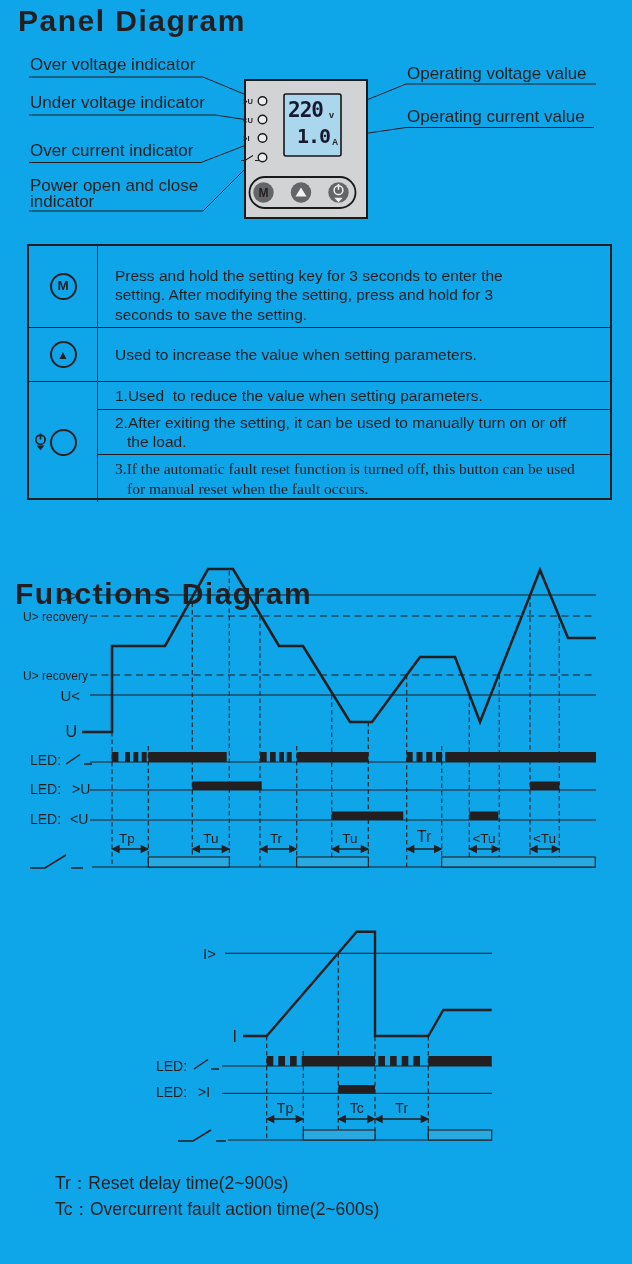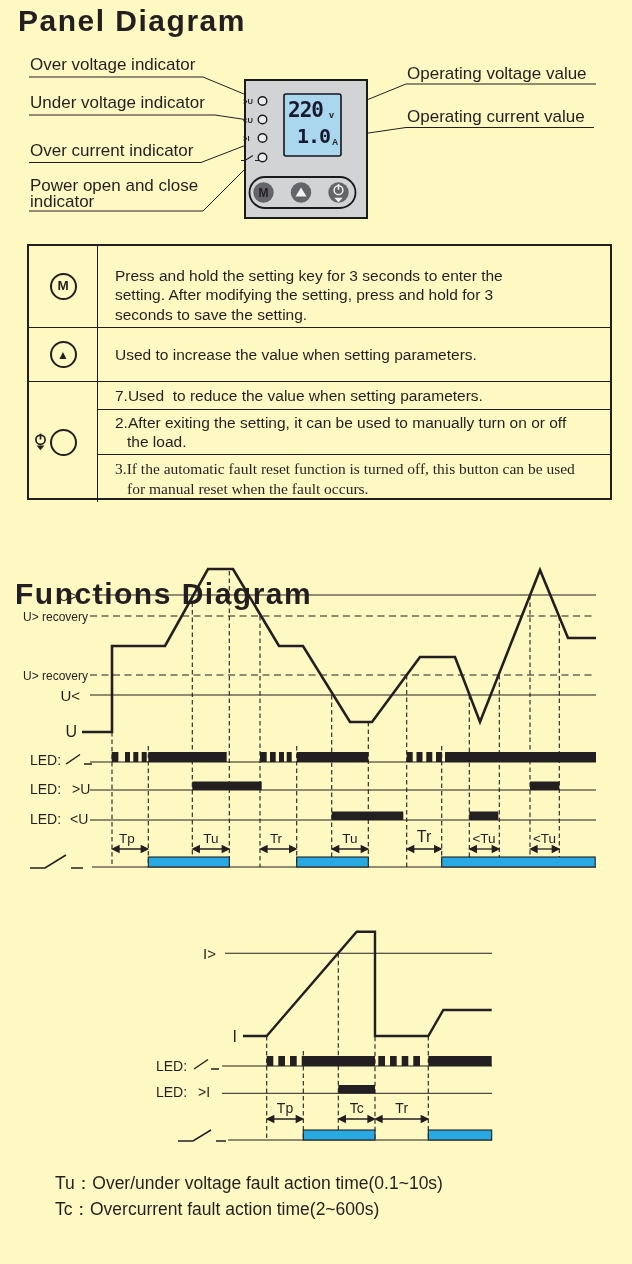--- a/index.html
+++ b/index.html
@@ -1,16 +1,16 @@
 <!DOCTYPE html>
 <html><head>
 <meta charset="utf-8">
 <style>
   html,body{margin:0;padding:0;background:#fff;}
-  .page{position:relative;width:632px;height:1264px;background:#fef9c3;overflow:hidden;
+  .page{position:relative;width:632px;height:1264px;background:#0ea5e9;overflow:hidden;
         font-family:"Liberation Sans","DejaVu Sans",sans-serif;color:#231F20;}
   .sec-title{position:absolute;font-size:30px;font-weight:bold;letter-spacing:1.5px;color:#231F20;}
   #panel-title{left:18px;top:4px;}
   #functions-title{left:15px;top:529px;margin-top:48px;}
   svg{position:absolute;left:0;}
   svg text{font-family:"Liberation Sans","DejaVu Sans",sans-serif;fill:#231F20;}
   .seg{font-family:"DejaVu Sans Mono",monospace;font-weight:bold;fill:#171a2e;}
 
   
   .tbl{position:absolute;left:27px;top:244px;width:585px;height:256px;
@@ -129,21 +129,21 @@
     <div class="icell r2">
       <div class="cicon">
         <svg width="23" height="23" viewBox="0 0 23 23">
           <circle cx="11.5" cy="8.7" r="4.6" fill="none" stroke="#231F20" stroke-width="1.7"></circle>
           <line x1="11.5" y1="2.6" x2="11.5" y2="8.5" stroke="#231F20" stroke-width="1.7"></line>
           <path d="M7.6 14.6 L15.4 14.6 L11.5 19.2 Z" fill="#231F20"></path>
         </svg>
       </div>
     </div>
     <div class="tcell r2" style="padding:0;">
-      <div class="sub s1">7.Used  to reduce the value when setting parameters.</div>
+      <div class="sub s1">1.Used  to reduce the value when setting parameters.</div>
       <div class="sub s2">2.After exiting the setting, it can be used to manually turn on or off the load.</div>
       <div class="sub s3">3.If the automatic fault reset function is turned off, this button can be used for manual reset when the fault occurs.</div>
     </div>
   </div>
 
   <div class="sec-title" id="functions-title">Functions Diagram</div>
 
   <svg style="top:550px" width="632" height="330" viewBox="0 0 632 330">
 
     <g stroke="#231F20">
@@ -330,17 +330,17 @@
       <path d="M178 216 h15 l18 -11 M216 216 h10" stroke="#231F20" stroke-width="1.6" fill="none"></path>
       <line x1="228" y1="215" x2="492" y2="215" stroke="#231F20" stroke-width="1.2"></line>
       <g fill="#29A9E1" stroke="#231F20" stroke-width="1.1">
         <rect x="303.3" y="205" width="71.7" height="10"></rect>
         <rect x="428.3" y="205" width="63.4" height="10"></rect>
       </g>
     </g>
   </svg>
 
   <div class="legend">
-    <div>Tu：Over/under voltage fault action time(0.1~10s)</div>
+    <div>Tr：Reset delay time(2~900s)</div>
     <div>Tc：Overcurrent fault action time(2~600s)</div>
   </div>
 
 </div>
 
 </body></html>

